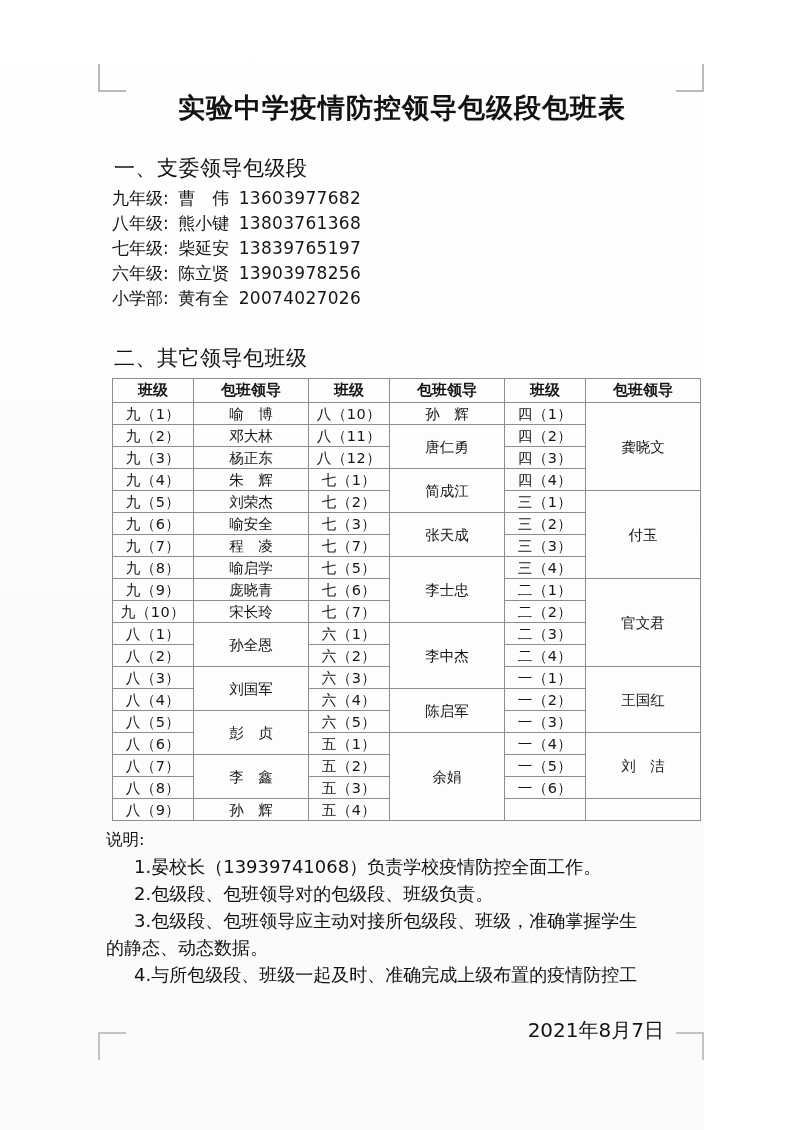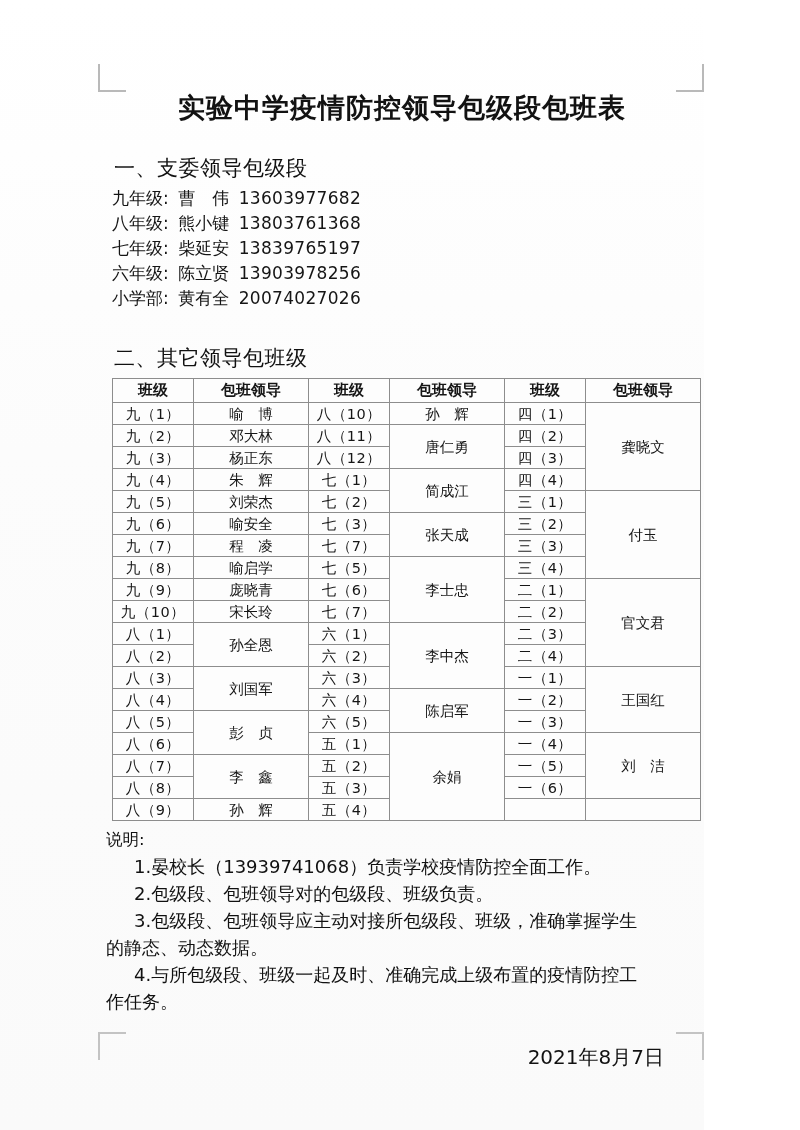--- a/index.html
+++ b/index.html
@@ -331,21 +331,20 @@
         </tbody>
     </table>
 
     <div class="notes">
       <div class="note-title">说明:</div>
       <div class="note-item">1.晏校长（13939741068）负责学校疫情防控全面工作。</div>
       <div class="note-item">2.包级段、包班领导对的包级段、班级负责。</div>
       <div class="note-item">3.包级段、包班领导应主动对接所包级段、班级，准确掌握学生</div>
       <div class="note-item cont">的静态、动态数据。</div>
       <div class="note-item">4.与所包级段、班级一起及时、准确完成上级布置的疫情防控工</div>
-      <div class="note-item cont">作任务。</div>
     </div>
 
     <div class="signature">
       <div class="date">2021年8月7日</div>
     </div>
 
   </div>
 </div>
 
 </body></html>

